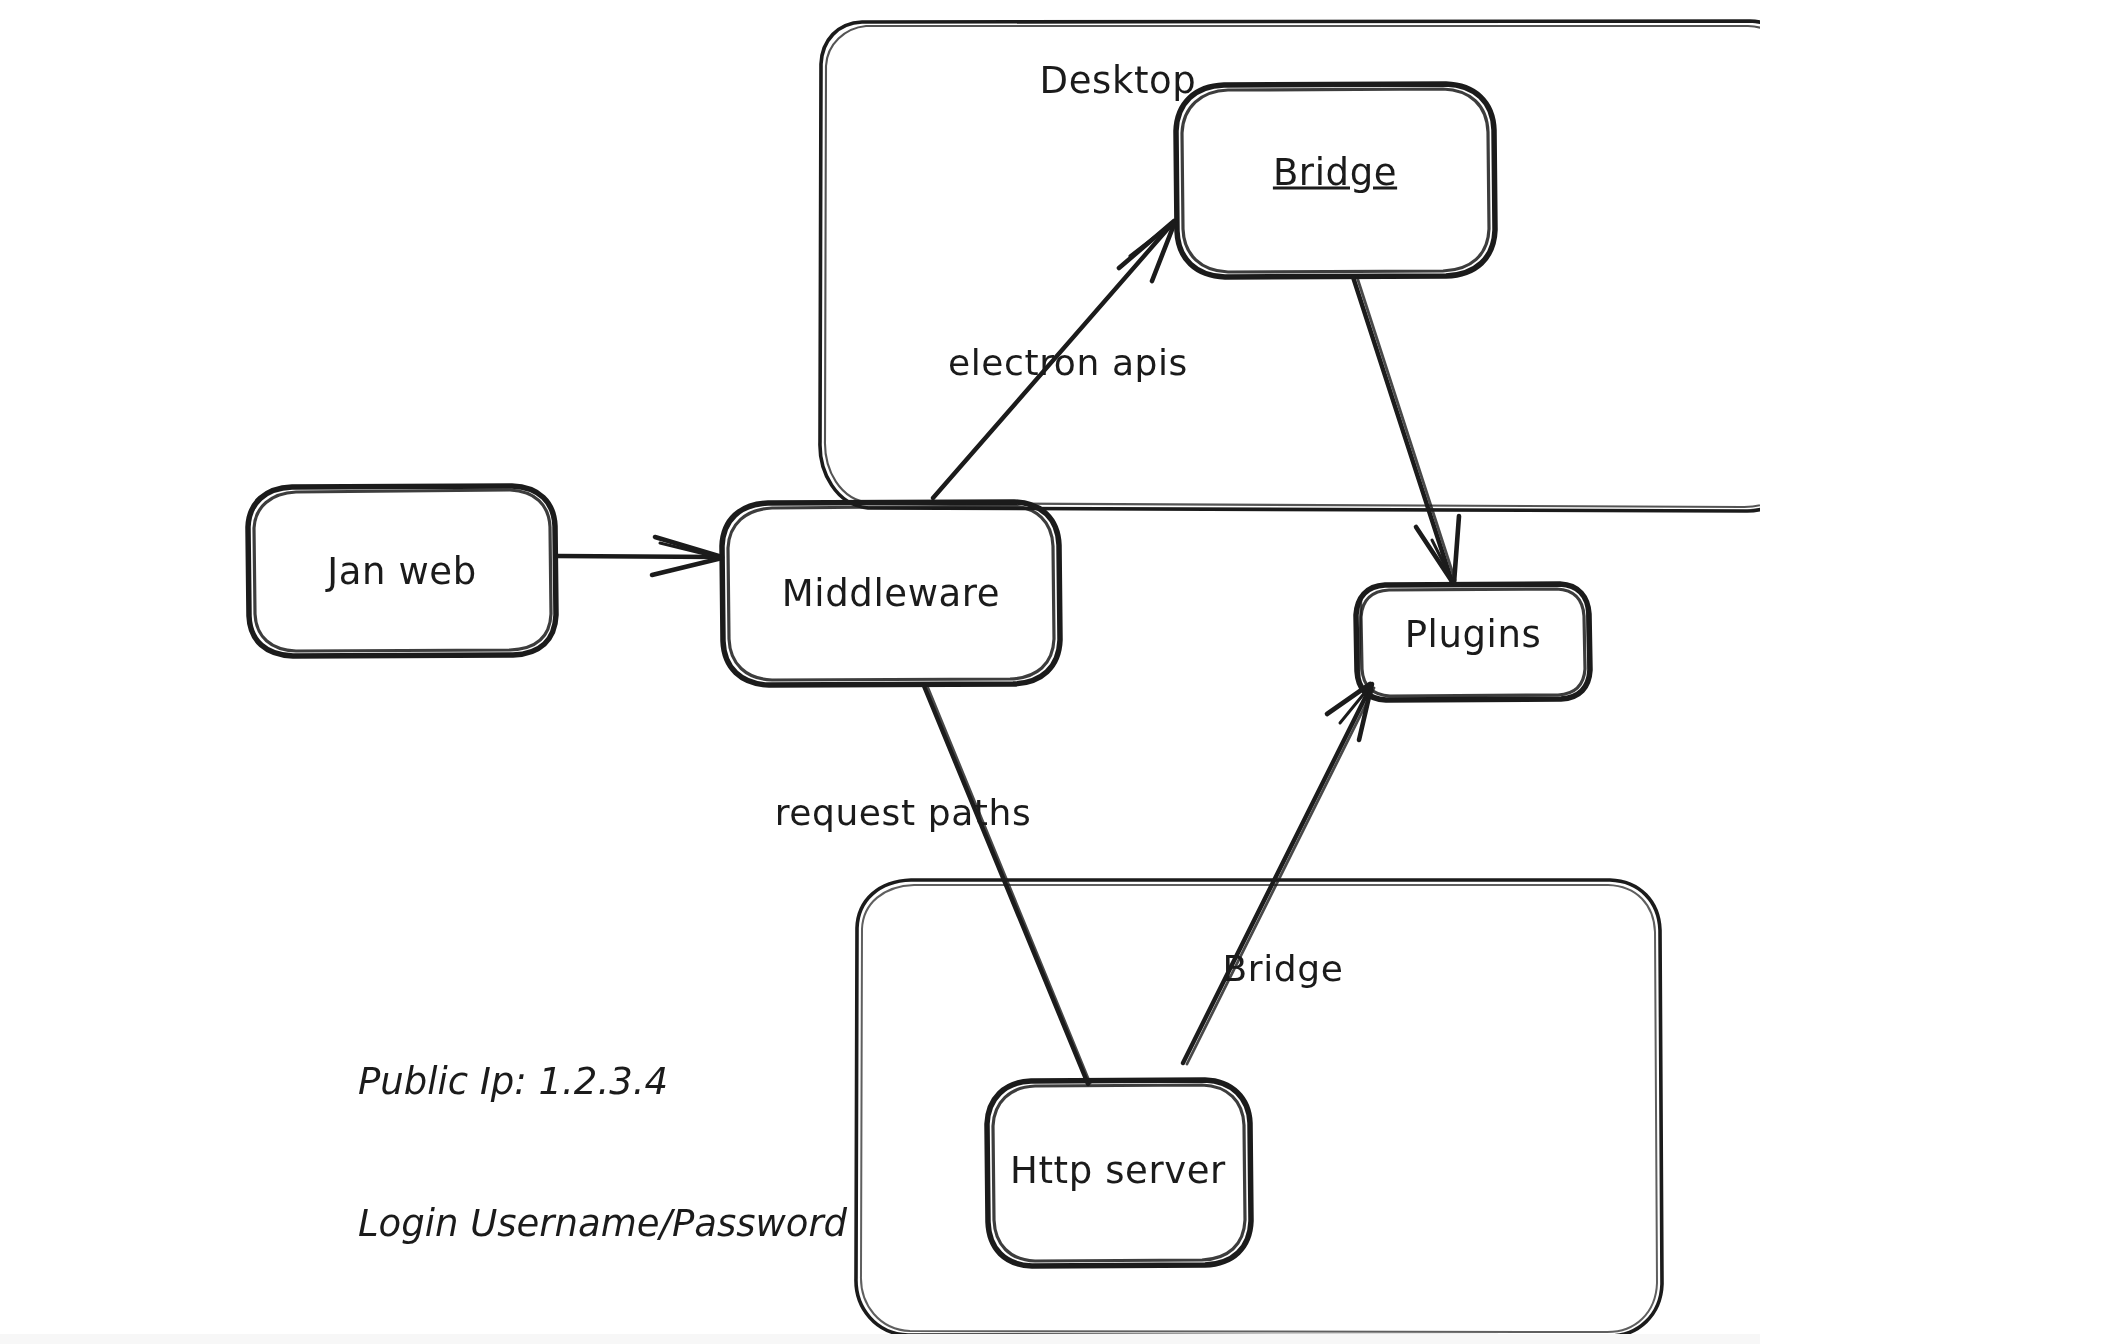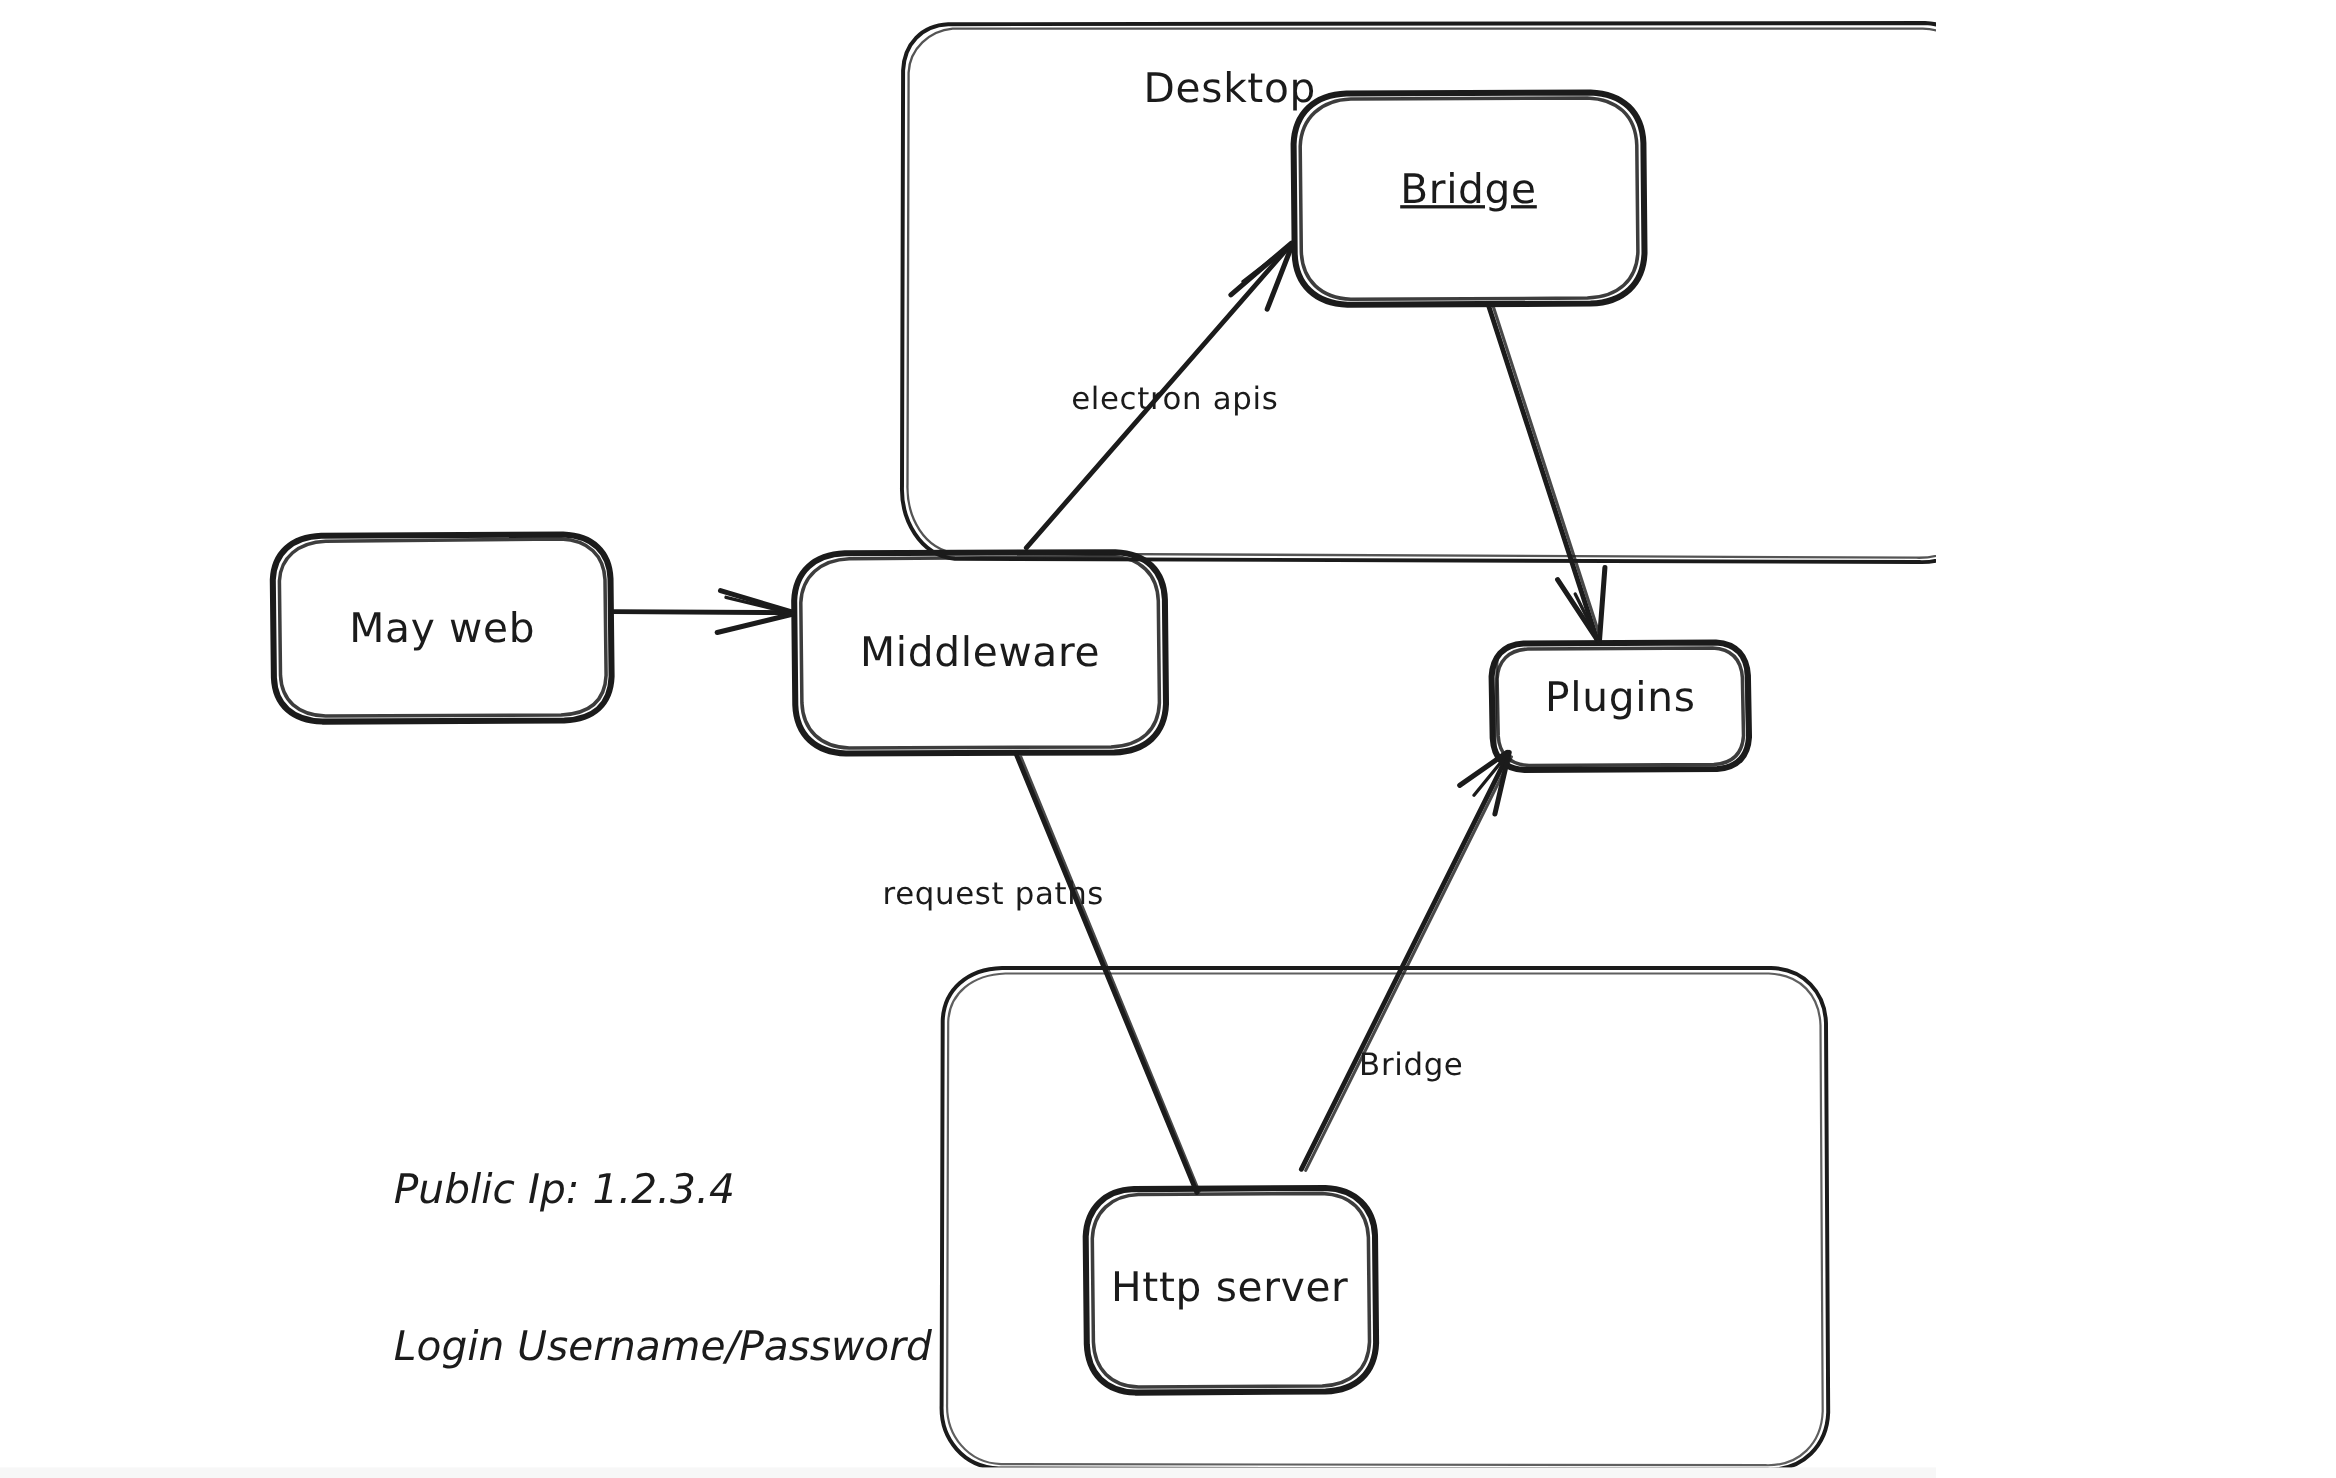--- a/index.html
+++ b/index.html
@@ -60,21 +60,21 @@
   }
   .node-label {
     font-size: 37px;
     transform: translate(-50%, -50%);
   }
   .group-label {
     font-size: 37px;
     transform: translate(-50%, -50%);
   }
   .edge-label {
-    font-size: 28px;
+    font-size: 36px;
     transform: translate(-50%, -50%);
   }
   .note-block {
     position: absolute;
     font-size: 37px;
     line-height: 1.28;
     color: #1b1b1b;
     white-space: pre;
     font-style: italic;
   }
@@ -268,21 +268,21 @@
       <path class="stroke edge-line-thin" style="opacity:0.8" d="M 1187 1064 L 1374 688"></path>
       <path class="stroke arrow-head" d="M 1327 714 L 1370 684"></path>
       <path class="stroke arrow-head" d="M 1359 740 L 1372 684"></path>
       <path class="stroke arrow-head-thin" d="M 1340 723 L 1371 685"></path>
     </g>
 
   </svg>
 
   <div class="label group-label" style="left:1118px; top:80px;">Desktop</div>
 
-  <div class="label node-label" style="left:402px; top:571px;">May web</div>
+  <div class="label node-label" style="left:402px; top:571px;">Jan web</div>
 
   <div class="label node-label" style="left:891px; top:593px;">Middleware</div>
 
   <div class="label node-label" style="left:1335px; top:172px;text-decoration:underline;">Bridge</div>
 
   <div class="label node-label" style="left:1473px; top:634px;">Plugins</div>
 
   <div class="label node-label" style="left:1118px; top:1170px;">Http server</div>
 
   <div class="label edge-label" style="left:1068px; top:362px;">electron apis</div>

